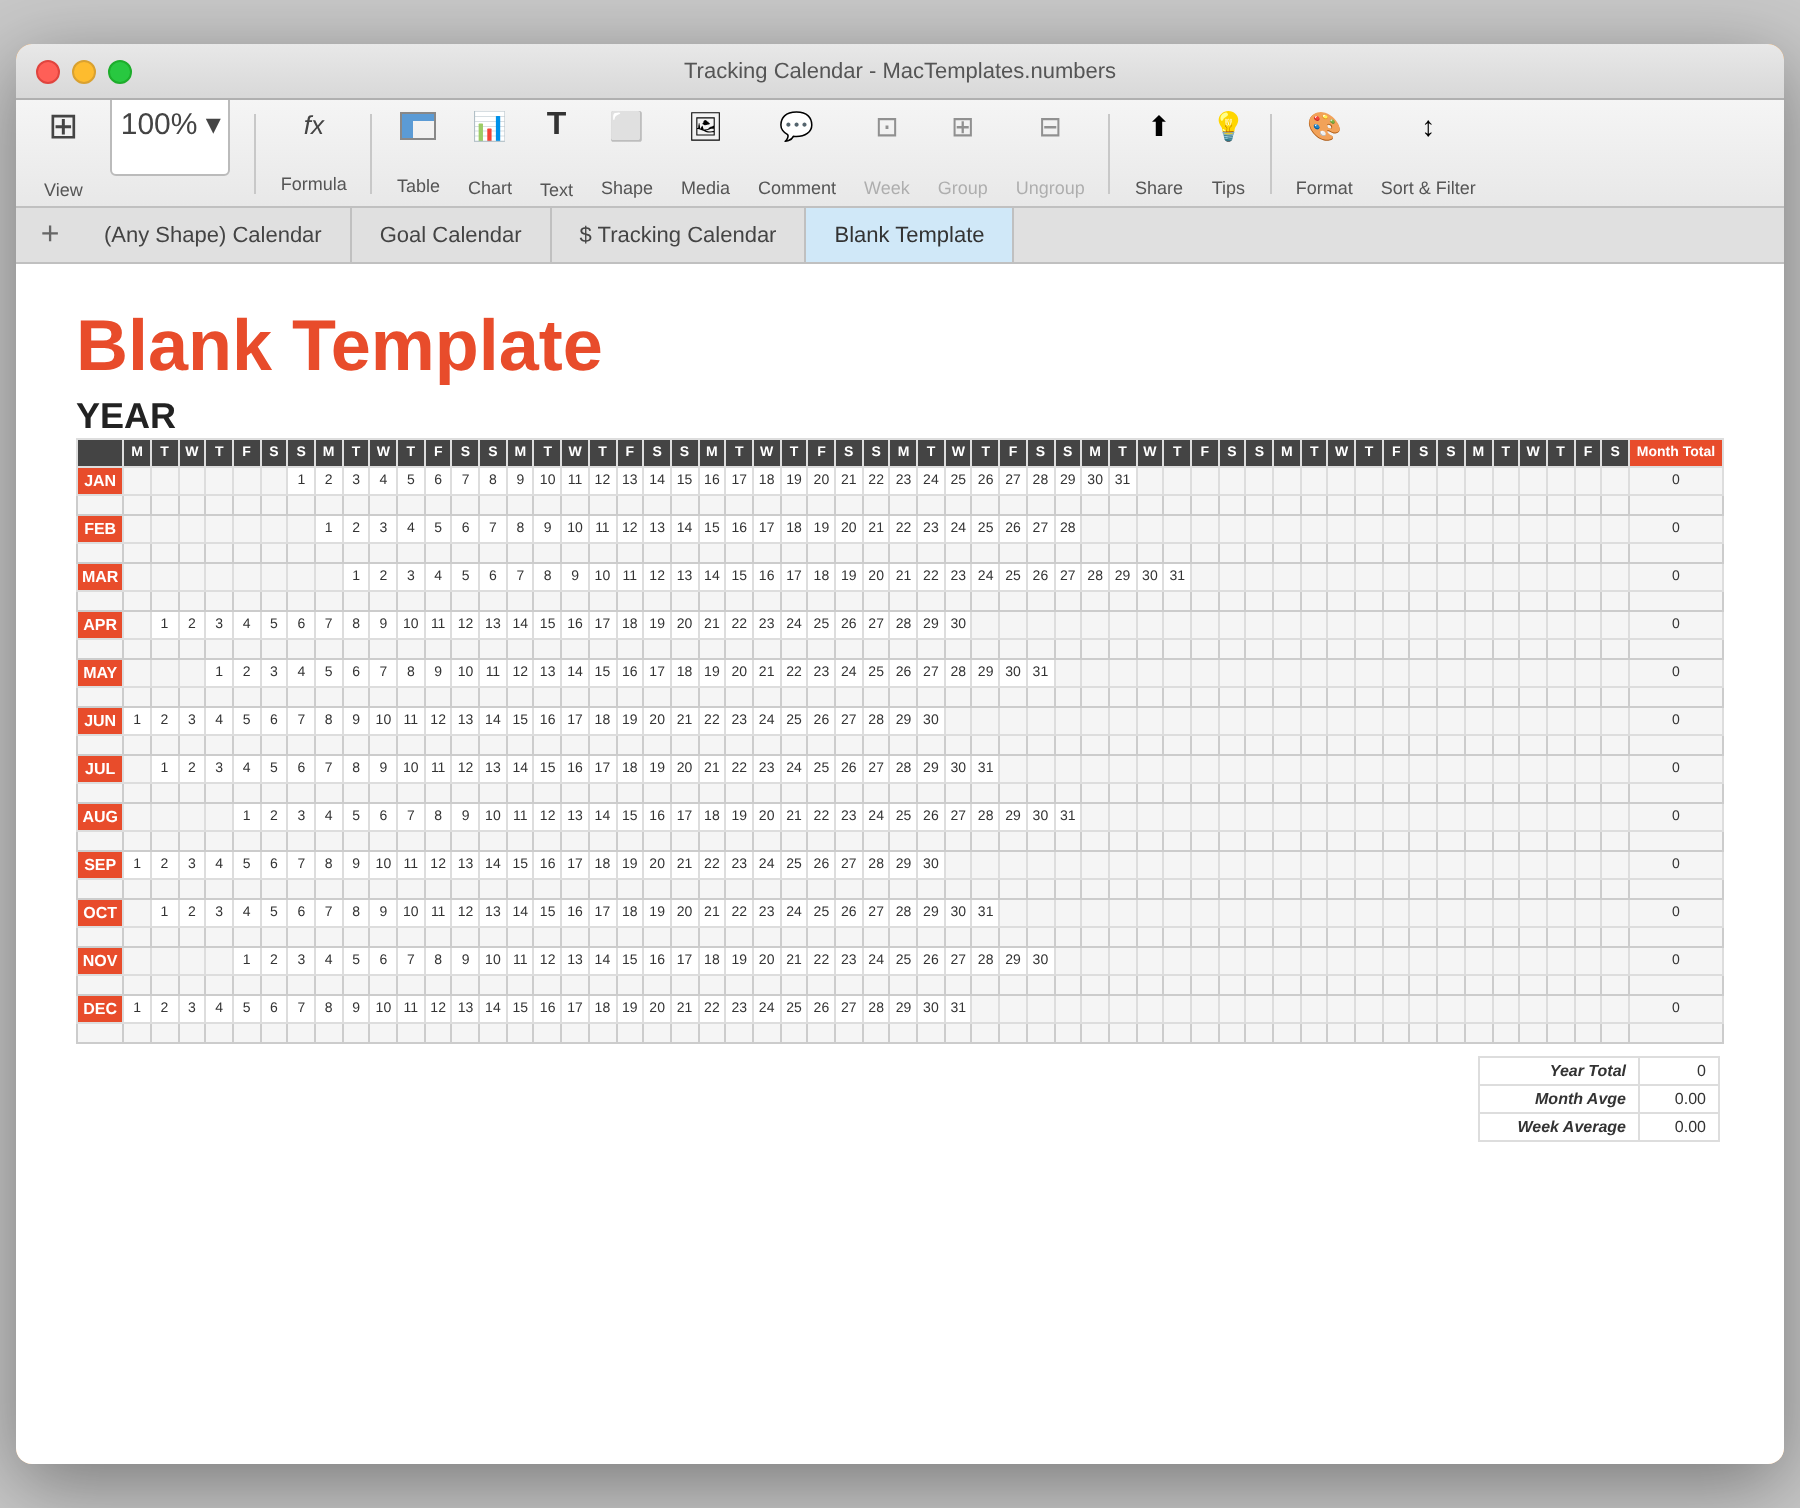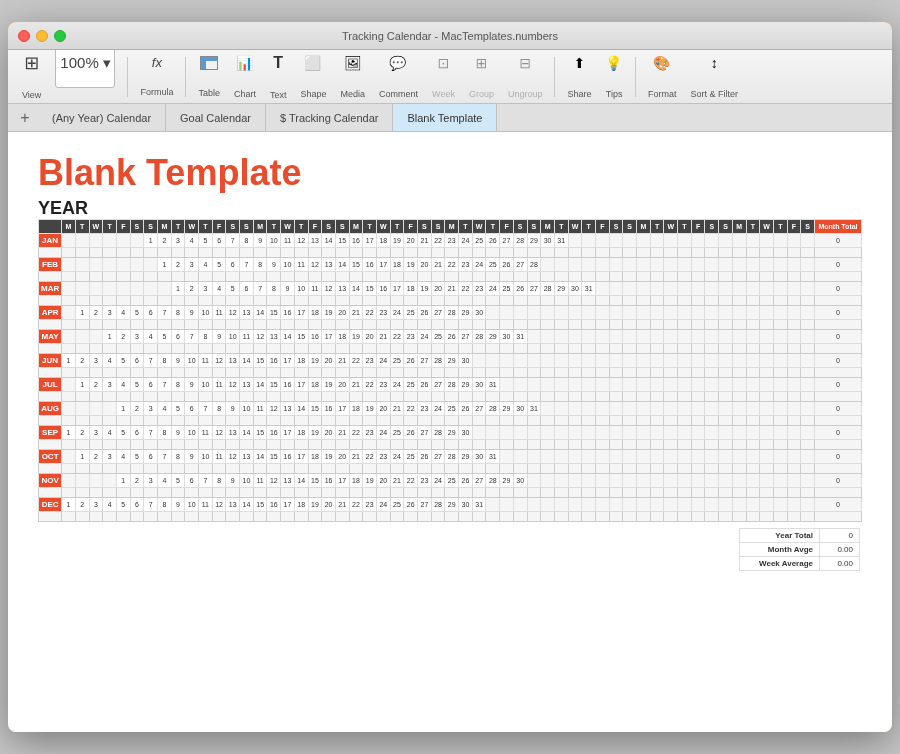--- a/index.html
+++ b/index.html
@@ -209,21 +209,21 @@
     }
     .summary-table {
       border-collapse: collapse;
       font-size: 8px;
     }
     .summary-table td {
       padding: 2px 6px;
       border: 1px solid #ddd;
       text-align: right;
     }
-    .summary-label { font-weight: 600; color: #333; min-width: 80px; }
+    .summary-label { font-weight: 600; color: #333; min-width: 80px; font-style: italic; }
     .summary-value { color: #333; min-width: 40px; }
   </style>
 </head>
 <body>
 
 <div class="window">
 
   <div class="titlebar">
     <div class="traffic-lights">
       <div class="tl tl-red"></div>
@@ -300,21 +300,21 @@
     </div>
     <div class="toolbar-group">
       <span style="font-size:14px;">↕</span>
       <span class="toolbar-label">Sort &amp; Filter</span>
     </div>
   </div>
 
   <div class="tabs-bar">
     <div class="tab-add">+</div>
     <div class="tab">
-      <span>(Any Year) Calendar</span>
+      <span>(Any Shape) Calendar</span>
     </div>
     <div class="tab">
       <span>Goal Calendar</span>
     </div>
     <div class="tab">
       <span>$ Tracking Calendar</span>
     </div>
     <div class="tab active">
       <span>Blank Template</span>
     </div>

